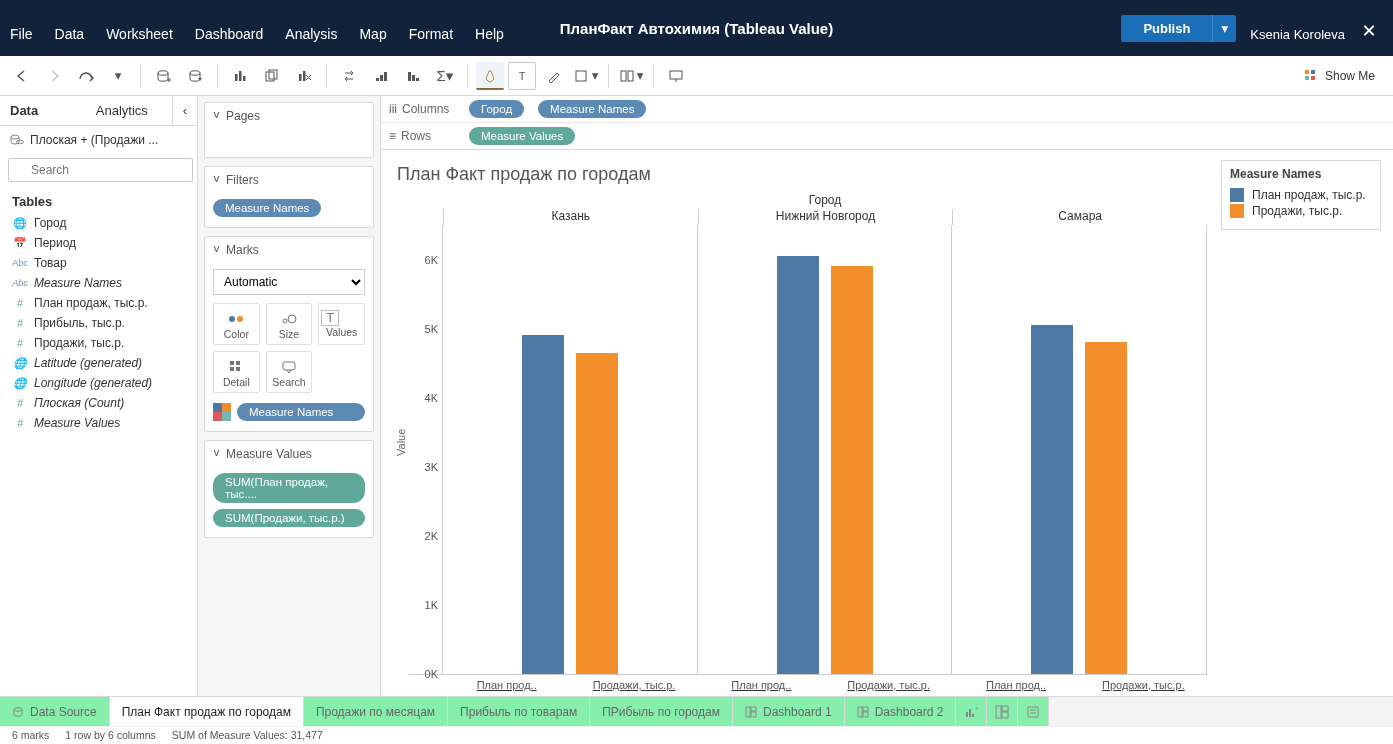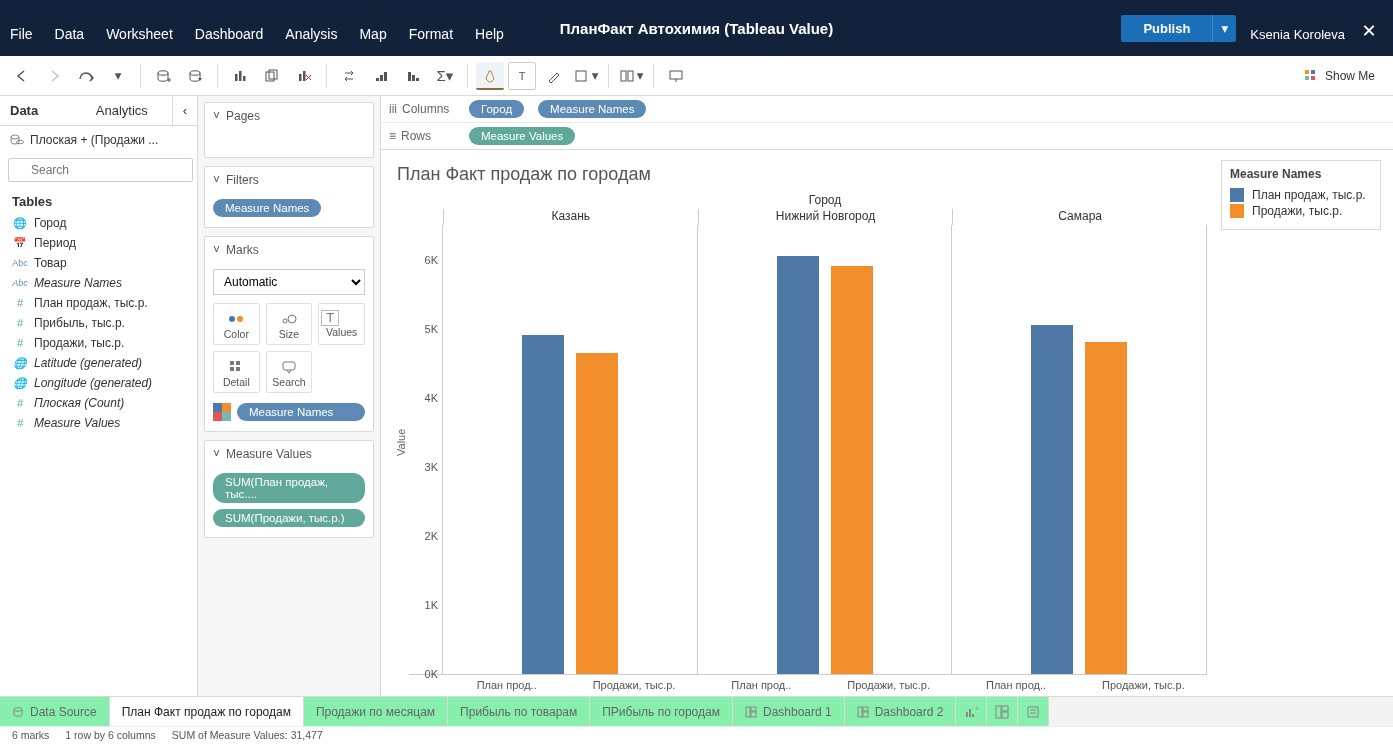--- a/index.html
+++ b/index.html
@@ -88,21 +88,21 @@
   .plot-row { flex: 1; display: flex; min-height: 330px; }
   .yticks { width: 34px; position: relative; border-right: 1px solid #ccc; }
   .ytick { position: absolute; right: 4px; font-size: 11px; color: #555; transform: translateY(50%); }
   .groups { flex: 1; display: flex; }
   .group { flex: 1; border-right: 1px solid #ccc; display: flex; align-items: flex-end; justify-content: center; gap: 12px; padding: 0 12px; position: relative; }
   .group:last-child { border-right: 1px solid #ccc; }
   .bar { width: 42px; }
   .bar.plan { background: #4e79a7; }
   .bar.fact { background: #f28e2b; }
   .xaxis-row { display: flex; border-top: 1px solid #ccc; }
-  .xgroup { flex: 1; display: flex; }
+  .xgroup { flex: 1; display: flex; text-decoration: underline; }
   .xlabel { flex: 1; text-align: center; font-size: 11px; color: #555; padding-top: 4px; line-height: 1.2; }
 
   .legend-box { width: 160px; border: 1px solid #d9d9d9; align-self: flex-start; padding: 6px 8px 10px; }
   .legend-title { font-size: 12px; font-weight: 600; color: #444; padding-bottom: 6px; }
   .legend-item { display: flex; align-items: center; gap: 8px; font-size: 12px; padding: 1px 0; cursor: pointer; }
   .legend-sw { width: 14px; height: 14px; }
 
   
   .sheettabs { height: 30px; border-top: 1px solid #d9d9d9; display: flex; align-items: stretch; font-size: 12px; background: #f3f3f3; }
   .stab { padding: 0 12px; display: flex; align-items: center; gap: 6px; border-right: 1px solid #d9d9d9; color: #666; cursor: pointer; background: #86efac; }

